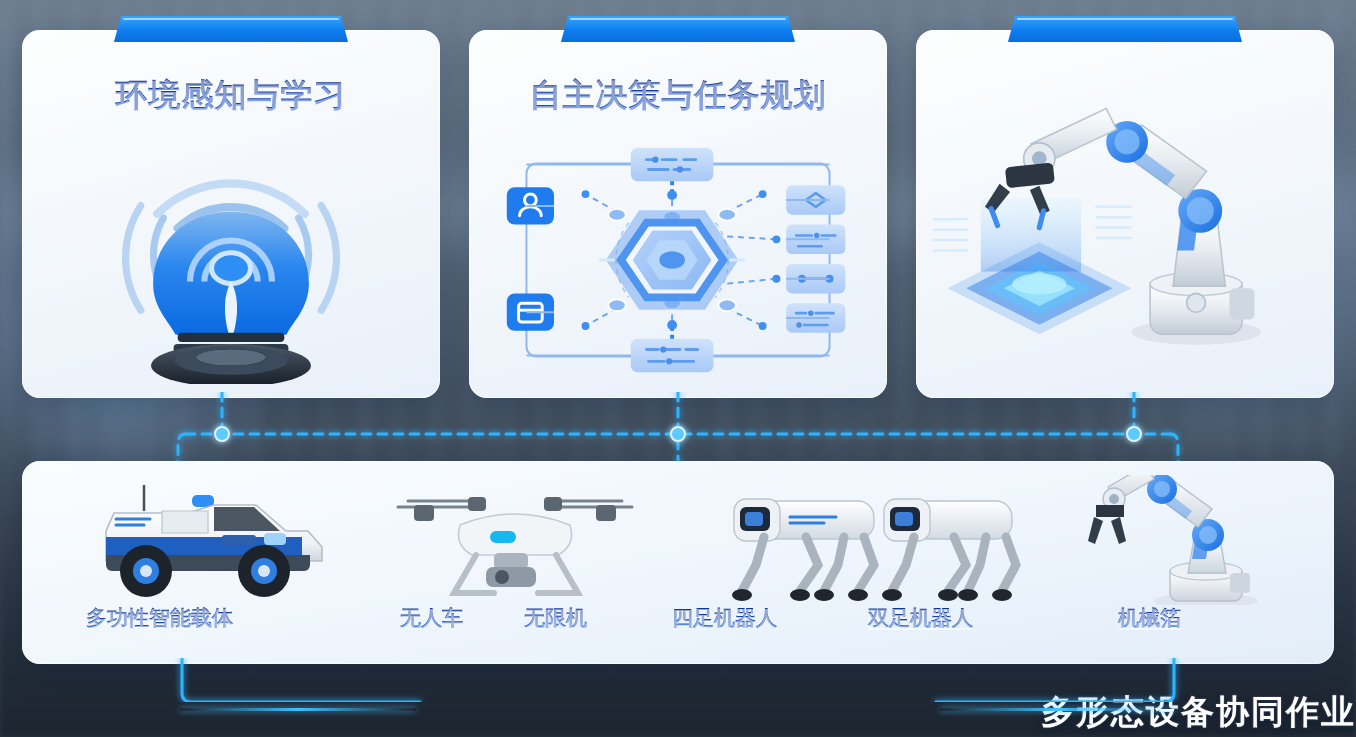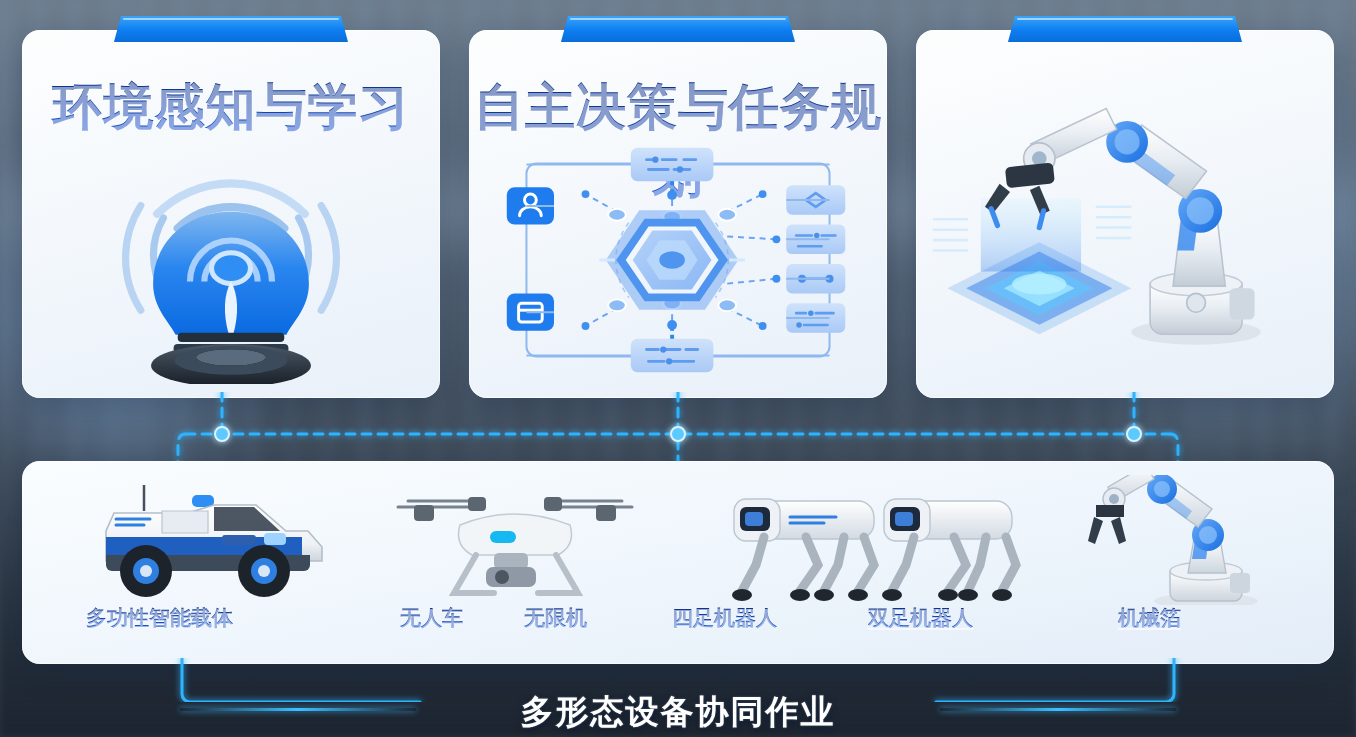--- a/index.html
+++ b/index.html
@@ -71,21 +71,21 @@
     border-radius:5px 5px 0 0;
     box-shadow:0 2px 6px rgba(10,90,190,.45);
   }
   .card-tab::after{
     content:""; position:absolute; left:4%; right:4%; top:2px; height:2px;
     background:rgba(255,255,255,.55); border-radius:2px;
   }
   .card-title{
     position:absolute; left:0; right:0; top:44px;
     text-align:center;
-    font-size:50px; font-weight:bold; letter-spacing:1px;
+    font-size:32px; font-weight:bold; letter-spacing:1px;
     background:linear-gradient(180deg,#0b2f86 0%,#123ea8 45%,#1552d8 100%);
     -webkit-background-clip:text; background-clip:text; color:transparent;
     text-shadow:0 1px 0 rgba(255,255,255,.5);
   }
   .card-art{
     position:absolute; left:0; right:0; top:108px; bottom:14px;
   }
 
   
   .arm3-wrap{position:absolute; inset:0;}
@@ -112,21 +112,21 @@
     position:absolute;
     font-size:21px; font-weight:bold; white-space:nowrap;
     background:linear-gradient(180deg,#0b2f86 0%,#1446b4 55%,#1f63df 100%);
     -webkit-background-clip:text; background-clip:text; color:transparent;
     text-shadow:0 1px 0 rgba(255,255,255,.55);
   }
 
   
   .footer{
     position:absolute; left:0; right:0; top:686px; height:52px;
-    display:flex; align-items:center; justify-content:center;
+    display:flex; align-items:center; justify-content:flex-end;
   }
   .footer-text{
     font-size:33px; font-weight:bold; color:#ffffff; letter-spacing:2px;
     text-shadow:0 2px 7px rgba(0,20,50,.75), 0 0 2px rgba(255,255,255,.4);
   }
   .footer-line{
     position:absolute; top:22px; height:3px;
     background:linear-gradient(90deg,rgba(60,180,255,0),#3cc0ff,rgba(60,180,255,0));
     box-shadow:0 0 6px rgba(60,180,255,.8);
   }

